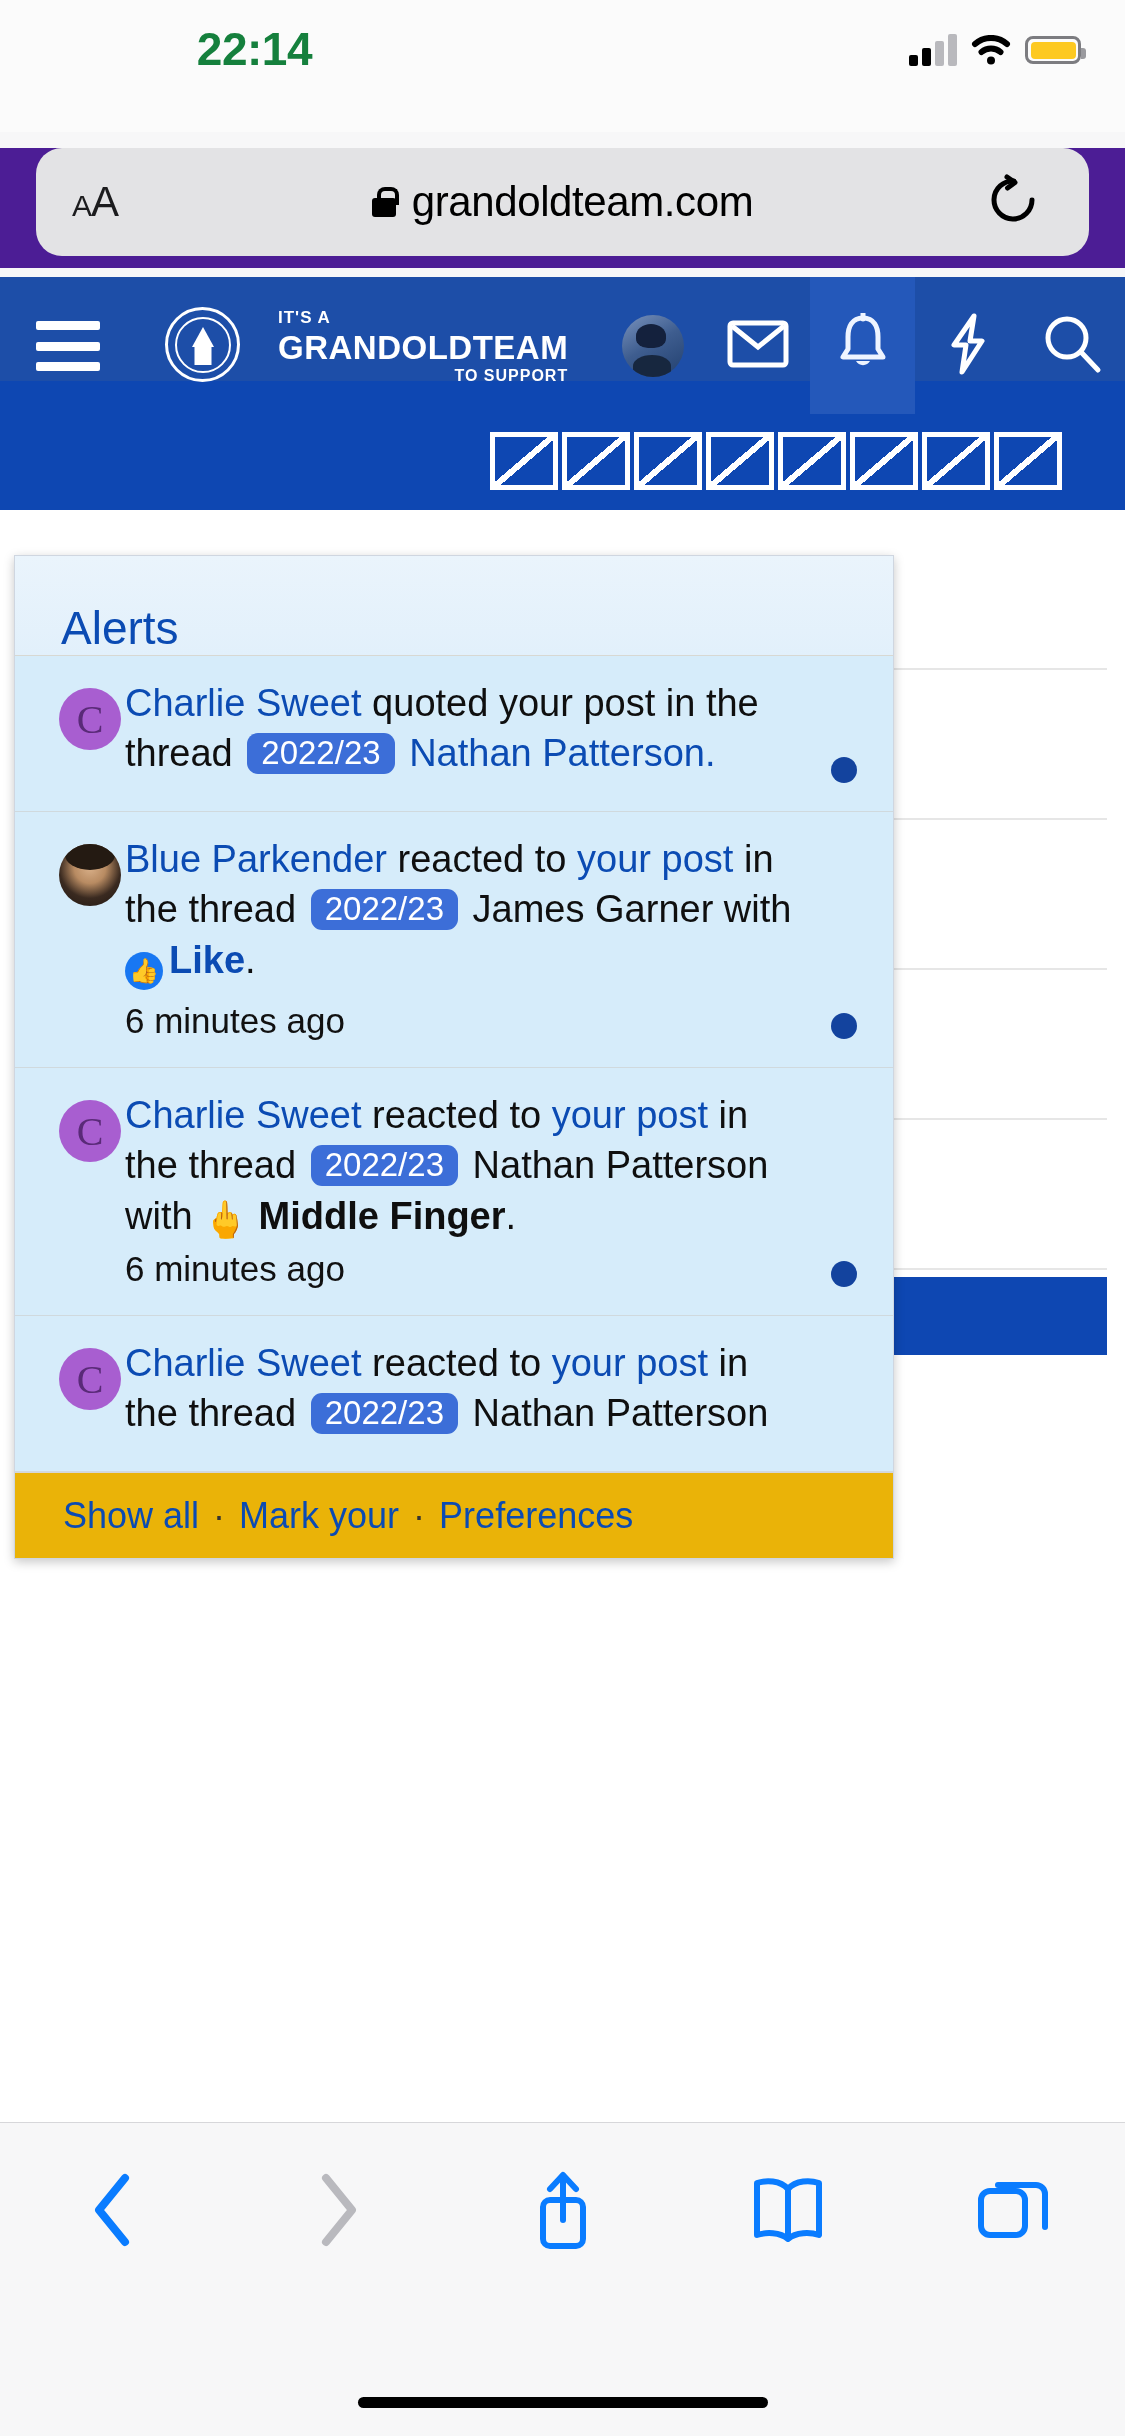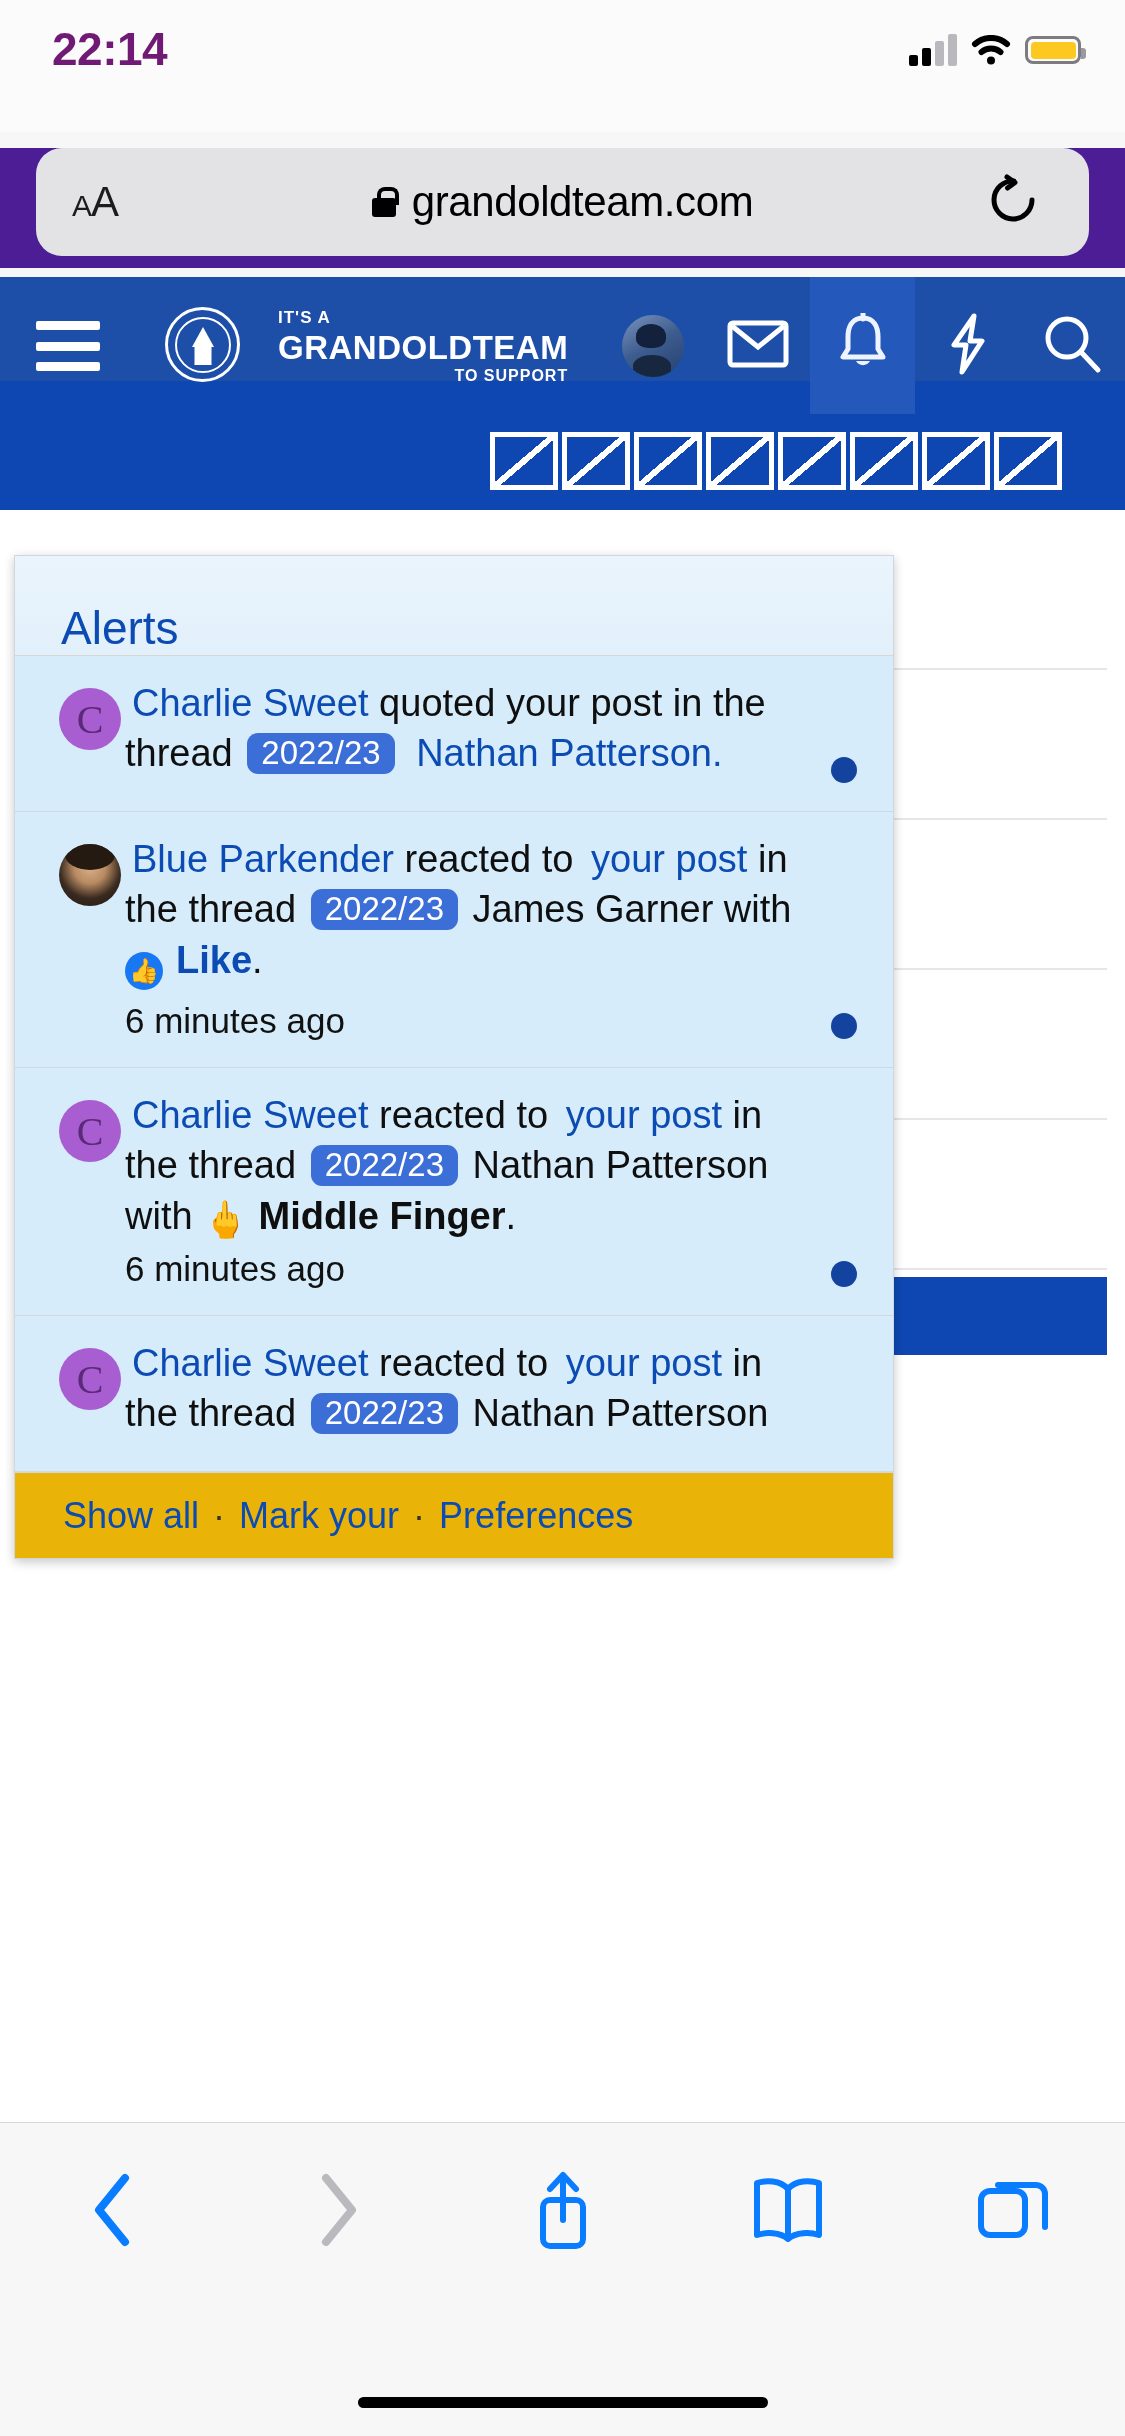--- a/index.html
+++ b/index.html
@@ -10,22 +10,22 @@
   }
   #phone { position:relative; width:1125px; height:2436px; background:#f7f7f8; }
 
   
   .statusbar {
     position:absolute; top:0; left:0; width:1125px; height:132px;
     background:#fbfbfb;
   }
   .sb-time {
     position:absolute; left:52px; top:22px; width:260px;
-    font-size:46px; font-weight:600; color:#701a75; letter-spacing:-0.5px;
-    text-align:left;
+    font-size:46px; font-weight:600; color:#15803d; letter-spacing:-0.5px;
+    text-align:right;
   }
   .sb-right {
     position:absolute; right:44px; top:28px;
     display:flex; align-items:center; gap:14px; height:44px;
   }
   .signal { display:flex; align-items:flex-end; gap:4px; height:32px; }
   .signal i { display:block; width:9px; border-radius:2px; background:#000; }
   .signal i:nth-child(1){ height:11px; }
   .signal i:nth-child(2){ height:18px; }
   .signal i:nth-child(3){ height:25px; background:#b9b9bd; }
@@ -231,21 +231,21 @@
     position:relative;
   }
   .av-photo1::before {
     content:""; position:absolute; left:6px; top:-4px; width:50px; height:30px;
     background:#241a12; border-radius:50%;
   }
   .alert-text {
     font-size:38px; line-height:1.0; color:#0f0f0f; word-spacing:0px;
   }
   .alert-text .ln { display:block; margin-bottom:11px; white-space:nowrap; }
-  .lnk { color:#0b4bb3;margin-left:7px; }
+  .lnk { color:#0b4bb3; }
   .pill {
     display:inline-block; background:#3c6ed8; color:#fff;
     border-radius:11px; padding:3px 14px 5px 14px; font-size:33px;
     vertical-align:2px; margin:0 4px;
   }
   .bold { font-weight:bold; }
   .emoji { font-size:36px; vertical-align:-3px; }
   .thumb {
     display:inline-block; width:38px; height:38px; border-radius:50%;
     background:#1877f2; color:#fff; font-size:24px; line-height:38px;

